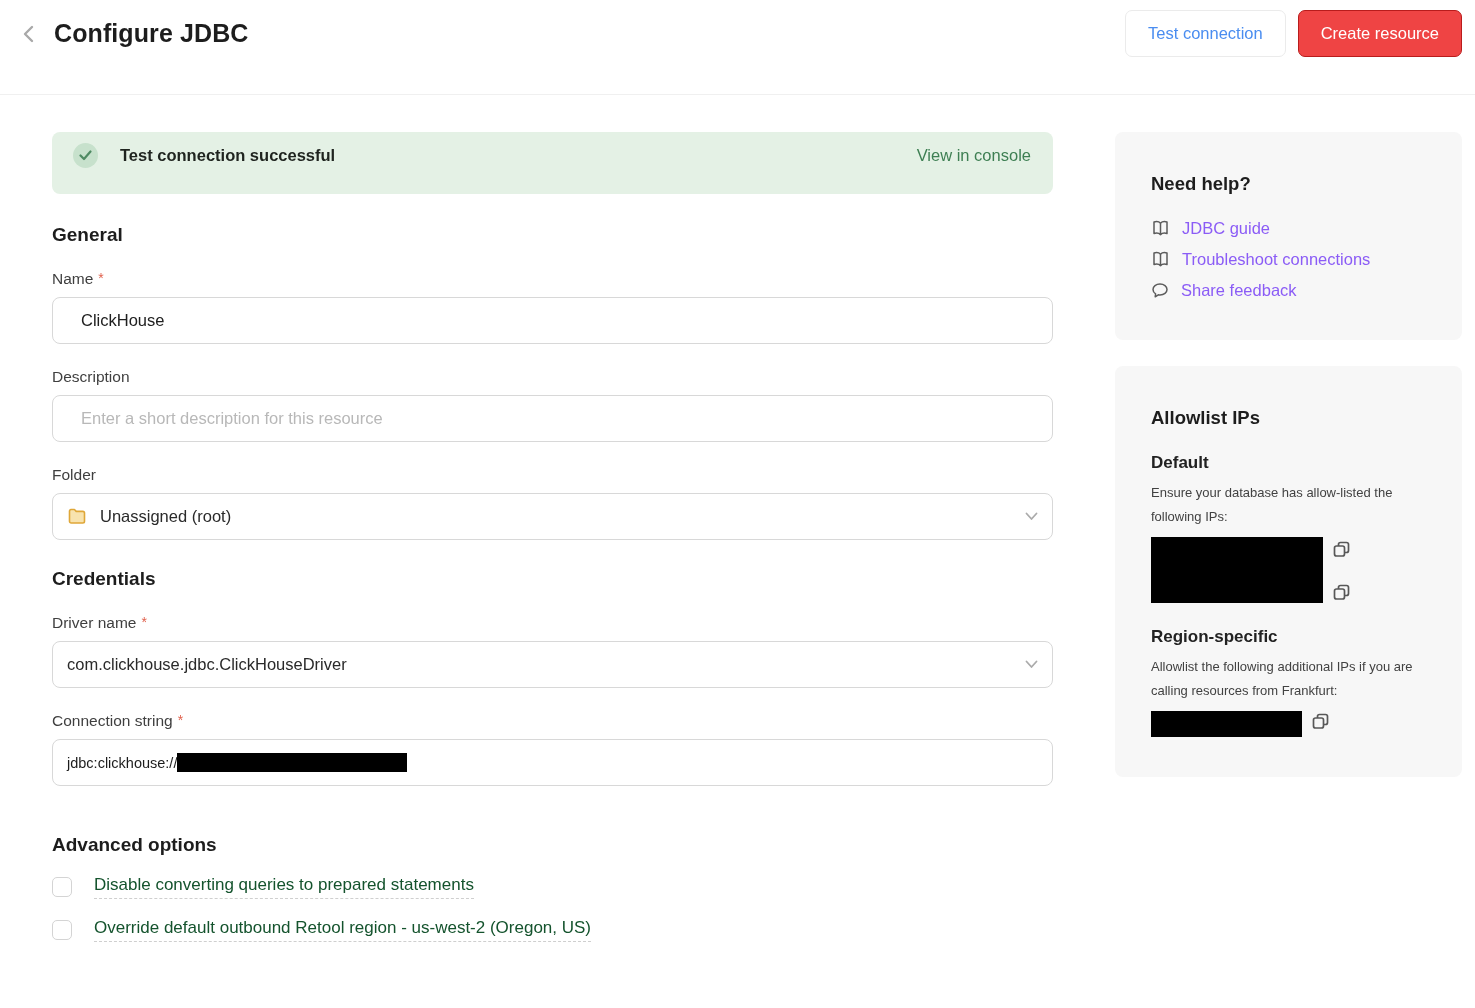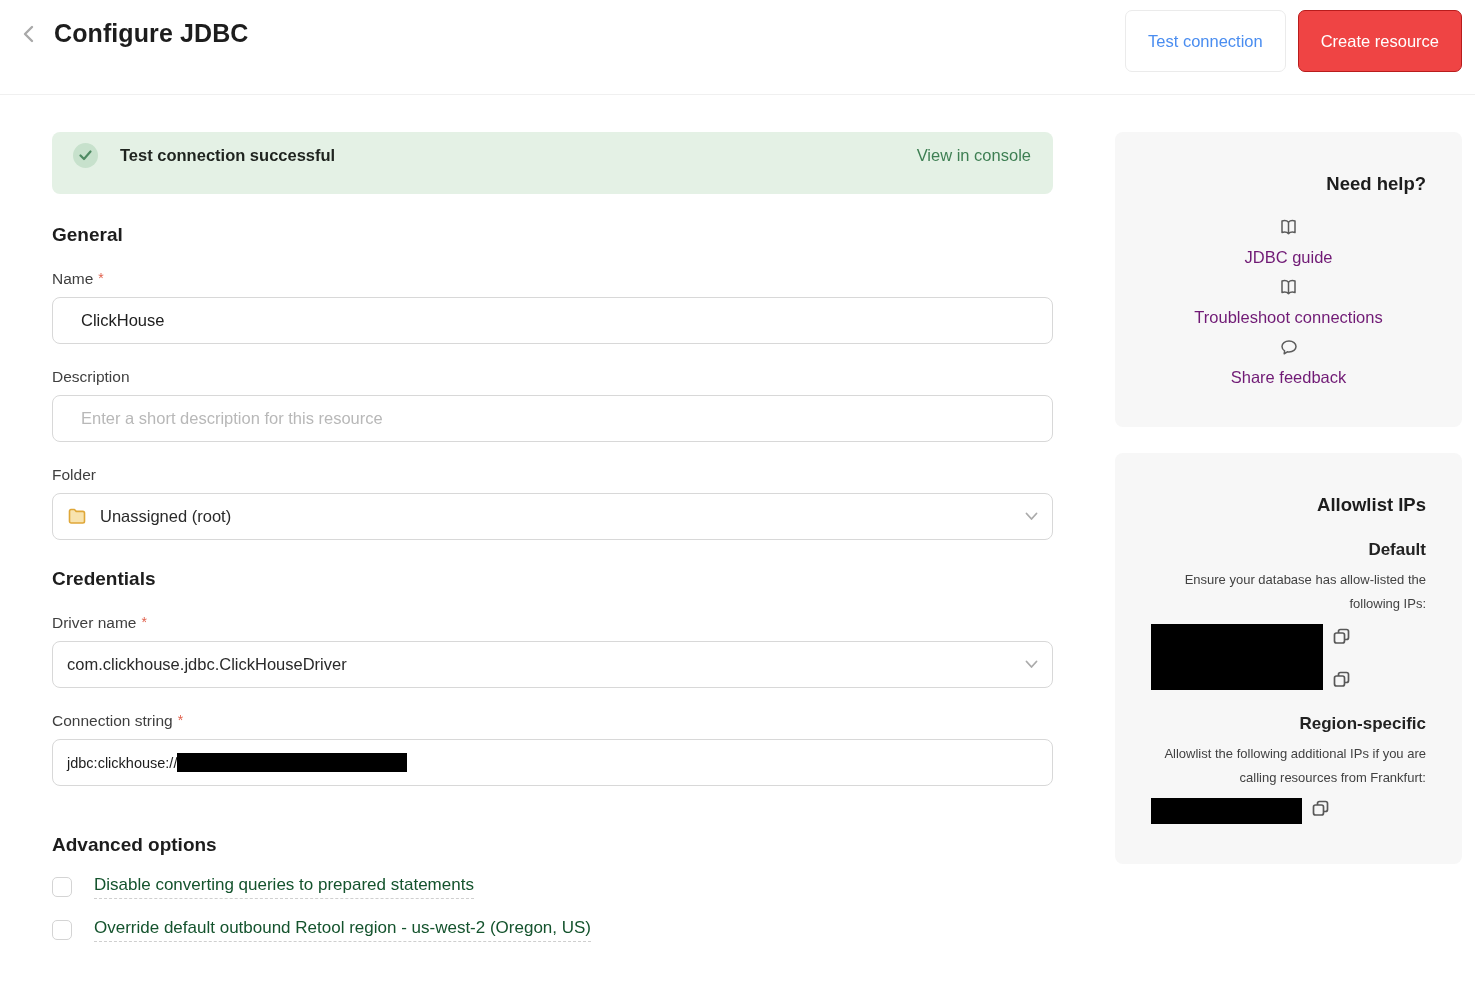--- a/index.html
+++ b/index.html
@@ -7,21 +7,21 @@
     font-family: "Liberation Sans", sans-serif; color: #202020; }
 
   
   .header { height: 95px; border-bottom: 1px solid #f0f0f0; display: flex;
     align-items: flex-start; padding: 10px 13px 0 14px; }
   .header-left { display: flex; align-items: center; height: 47px; }
   .back-btn { width: 28px; height: 28px; display: flex; align-items: center; justify-content: center;
     cursor: pointer; color: #a9a9a9; }
   .page-title { font-size: 25px; font-weight: 700; color: #1d1d1d; margin-left: 12px; letter-spacing: 0.1px; }
   .header-actions { margin-left: auto; display: flex; gap: 12px; }
-  .btn { height: 62px; padding: 0 22px; border-radius: 7px; font-size: 16.5px; font-weight: 500;
+  .btn { height: 47px; padding: 0 22px; border-radius: 7px; font-size: 16.5px; font-weight: 500;
     display: flex; align-items: center; justify-content: center; cursor: pointer;
     font-family: "Liberation Sans", sans-serif; }
   .btn-secondary { background: #ffffff; color: #4a8df0; border: 1px solid #ebebeb; }
   .btn-primary { background: #ef4444; color: #ffffff; border: 1px solid #b91c1c; }
 
   
   .content { display: flex; padding: 37px 0 0 52px; }
   .main-col { width: 1001px; }
   .side-col { width: 347px; margin-left: 62px; }
 
@@ -57,25 +57,25 @@
 
   
   .opt-row { display: flex; align-items: center; margin-top: 19px; }
   .opt-row:first-of-type { margin-top: 27px; }
   .checkbox { width: 20px; height: 20px; border: 1px solid #d4d4d4; border-radius: 5px;
     background: #fff; cursor: pointer; flex: none; }
   .opt-label { margin-left: 22px; font-size: 17px; color: #14532d;
     border-bottom: 1px dashed #cfcfcf; padding-bottom: 3px; cursor: default; }
 
   
-  .card { background: #f7f7f7; border-radius: 8px; padding: 41px 36px 40px 36px; text-align: right; }
+  .card { background: #f7f7f7; border-radius: 8px; padding: 41px 36px 40px 36px; }
   .card + .card { margin-top: 26px; }
   .card-title { font-size: 18.5px; font-weight: 700; color: #1d1d1d; }
   .help-links { margin-top: 24px; display: flex; flex-direction: column; gap: 12px; }
-  .help-link { display: flex; align-items: center; gap: 12px; font-size: 16.5px; color: #701a75; cursor: pointer; flex-direction: column; }
+  .help-link { display: flex; align-items: center; gap: 12px; font-size: 16.5px; color: #8b5cf6; cursor: pointer; }
   .help-link .ic { display: flex; flex: none; color: #5c5c5c; }
 
   .sub-head { font-size: 17px; font-weight: 700; color: #222; margin-top: 24px; }
   .card-para { font-size: 13px; color: #424242; line-height: 24px; margin-top: 8px; }
   .ip-block { margin-top: 8px; display: flex; align-items: flex-start; }
   .redact-lg { width: 172px; height: 66px; background: #000; flex: none; }
   .redact-sm { width: 151px; height: 26px; background: #000; flex: none; }
   .copy-col { display: flex; flex-direction: column; justify-content: space-between; height: 60px;
     margin: 4px 0 0 10px; }
   .copy-btn { cursor: pointer; display: flex; color: #585858; }

